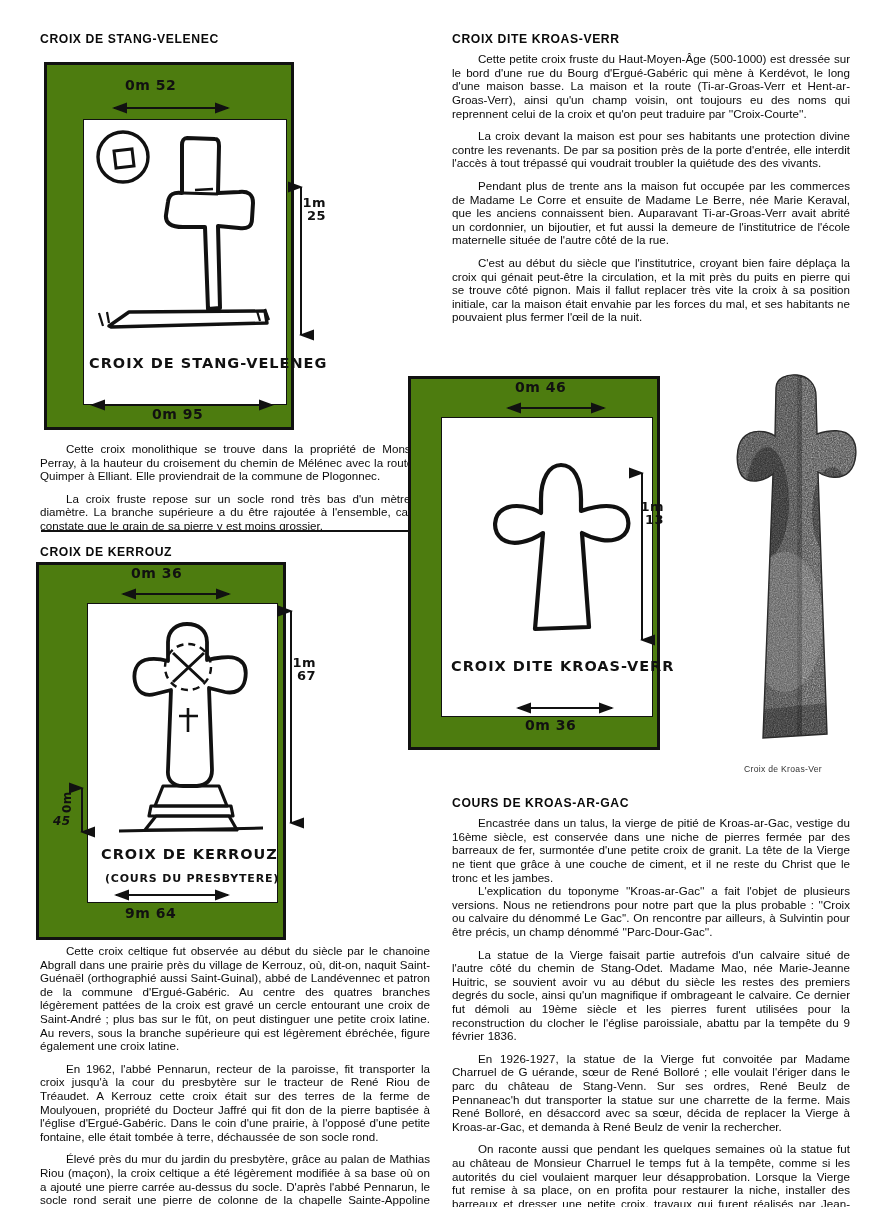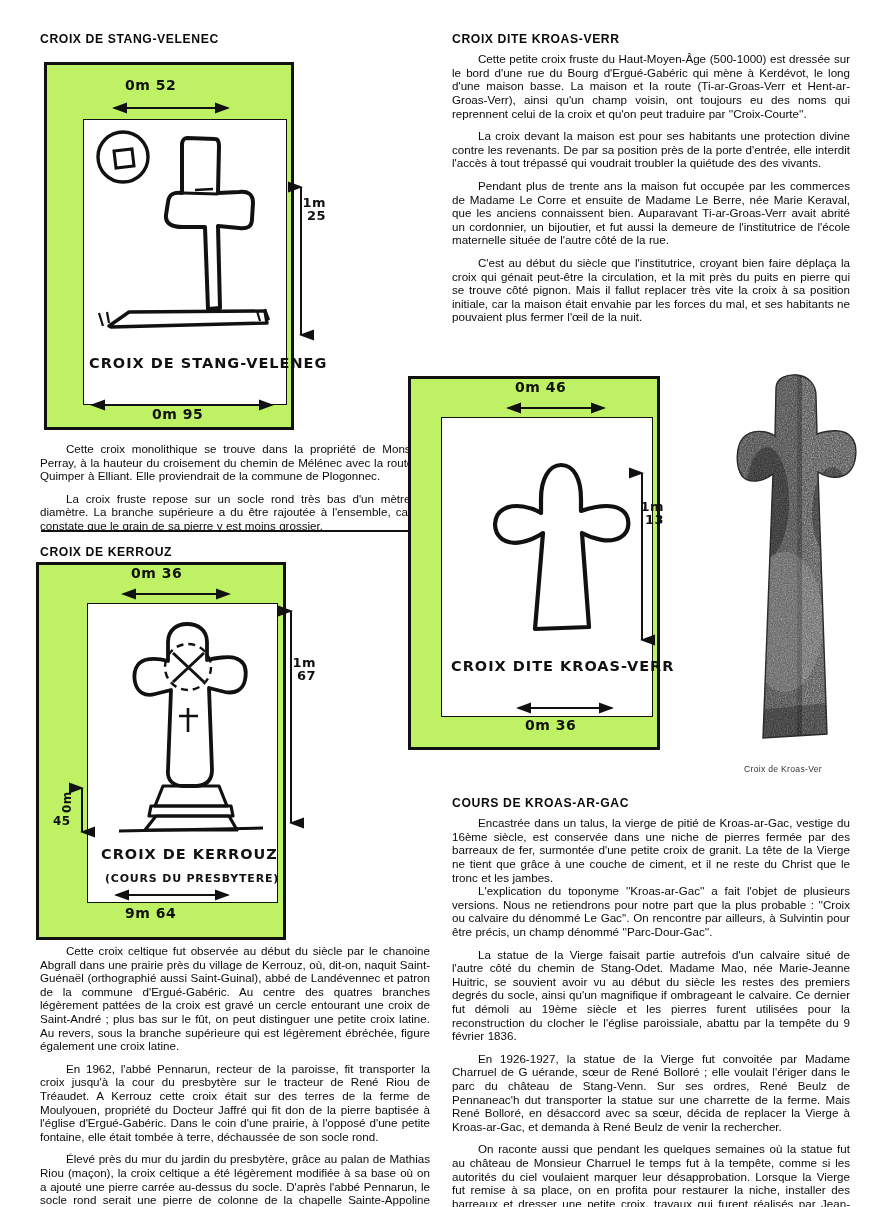--- a/index.html
+++ b/index.html
@@ -18,21 +18,21 @@
     margin:0 0 5px 0;line-height:1.25;
   }
   p.body{
     font-size:11.6px;line-height:13.6px;text-align:justify;
     margin:0 0 9px 0;text-indent:26px;
     word-spacing:.2px;
   }
   p.body.noind{text-indent:0;}
 
   
-  .plate{position:absolute;background:#bef264;border:3px solid #111;}
+  .plate{position:absolute;background:#4d7c0f;border:3px solid #111;}
   .plate .inner{position:absolute;border:1.6px solid #111;background:#fff;}
   .hand{
     font-family:"DejaVu Sans",sans-serif;
     font-weight:bold;letter-spacing:.5px;
     color:#111;
   }
   .dimlbl{position:absolute;font-size:14px;}
   .capt{position:absolute;font-size:14.5px;letter-spacing:1px;white-space:nowrap;}
   .capt.small{font-size:11px;letter-spacing:.8px;}
   .arrowline{position:absolute;}
@@ -150,21 +150,21 @@
       <path d="M40,186 L120,186 L122,196 L38,196 z" fill="none" stroke="#111" stroke-width="3.2" stroke-linejoin="round"></path>
       <path d="M45,196 L118,196 L126,210 L34,210 z" fill="none" stroke="#111" stroke-width="3.2" stroke-linejoin="round"></path>
       <path d="M8,211 L152,208" stroke="#111" stroke-width="3"></path>
     </svg>
 
     <svg class="arrowline" style="left:36px;top:214px;" width="14" height="62">
       <line x1="7" y1="9" x2="7" y2="53" stroke="#111" stroke-width="2" marker-start="url(#avU)" marker-end="url(#avD)"></line>
     </svg>
     <div class="hand" style="position:absolute;left:14px;top:218px;width:20px;font-size:12px;line-height:13px;text-align:center;">
       <div class="rot" style="position:absolute;left:8px;top:30px;">0m</div>
-      <div style="position:absolute;left:0;top:32px;">45</div>
+      <div style="position:absolute;left:0;top:32px;font-style:italic;">45</div>
     </div>
 
     <div class="hand capt" style="left:62px;top:281px;">CROIX DE KERROUZ</div>
     <div class="hand capt small" style="left:66px;top:300px;margin-top:7px;">(COURS DU PRESBYTERE)</div>
 
     <svg class="arrowline" style="left:68px;top:323px;" width="130" height="14">
       <line x1="9" y1="7" x2="121" y2="7" stroke="#111" stroke-width="2" marker-start="url(#ahR)" marker-end="url(#ahL)"></line>
     </svg>
     <div class="hand dimlbl" style="left:86px;top:340px;">9m 64</div>
   </div>

